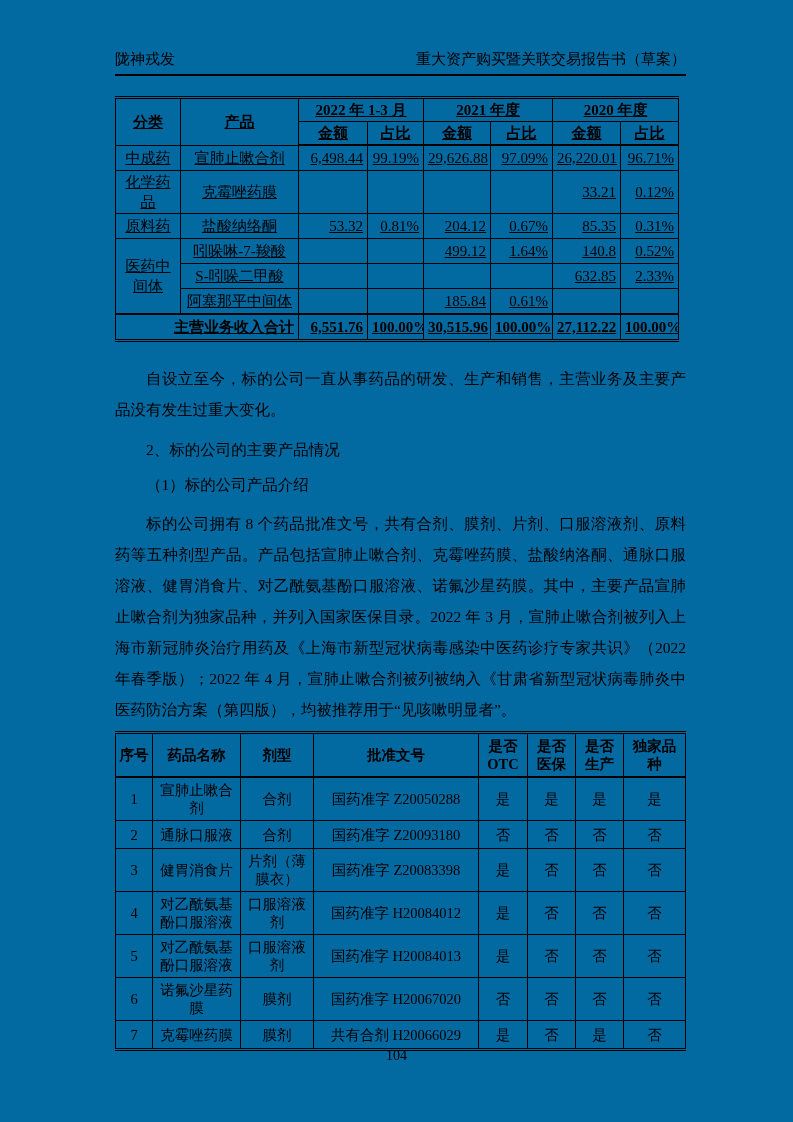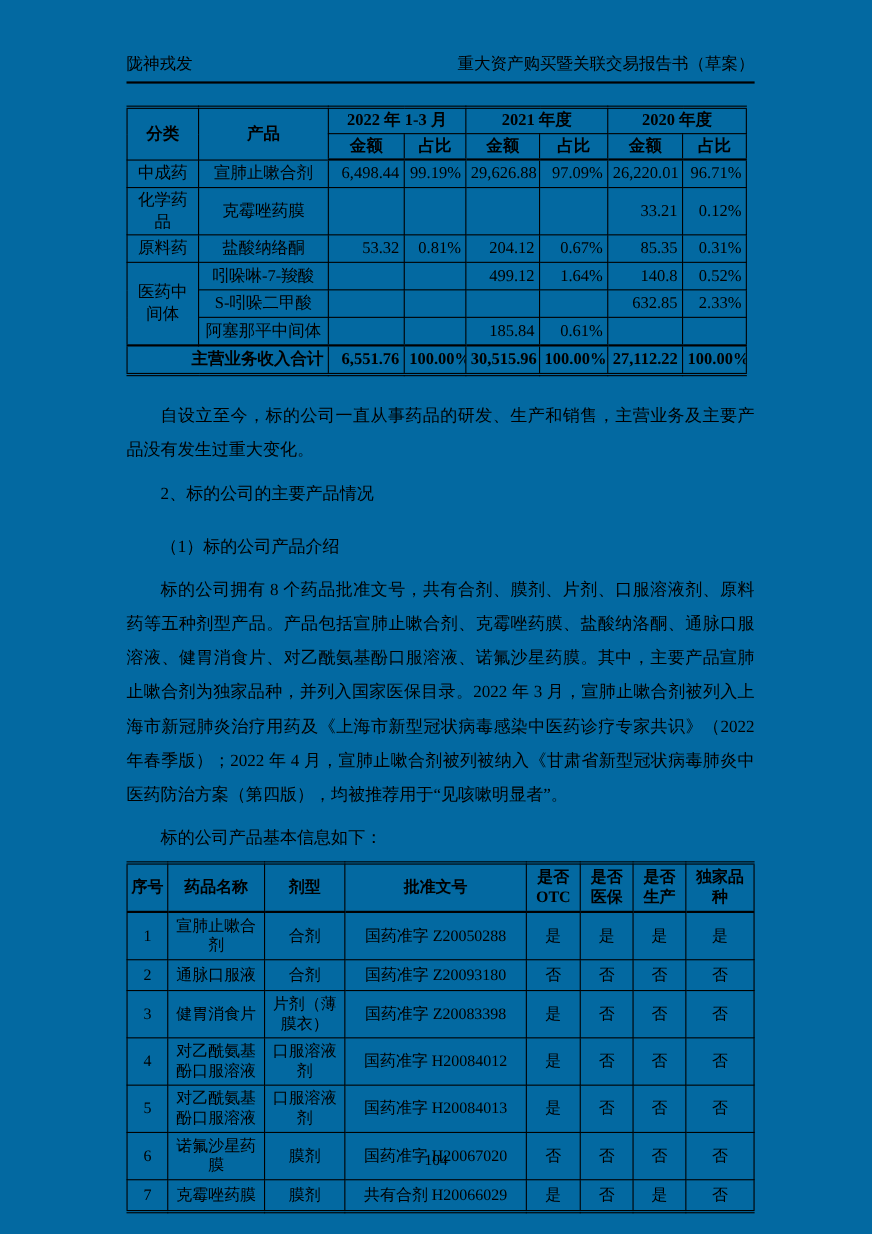--- a/index.html
+++ b/index.html
@@ -22,33 +22,33 @@
     font-size:15px; line-height:18px;
   }
   
   table { border-collapse:collapse; table-layout:fixed; }
   th,td { border:1px solid #000; padding:1px 4px; text-align:center; vertical-align:middle; overflow:hidden; }
   th { font-weight:bold; }
   
   .t-revenue {
     margin-top:20px; width:563px;
     font-size:15px; line-height:20px;
-    border-top:3px double #000; border-bottom:3px double #000;
+    border-top:3px double #000; border-bottom:3px double #000;text-decoration:underline;
   }
   .t-revenue .hd2 th { border-bottom:2px solid #000; }
   .t-revenue td.num { text-align:right; }
   .t-revenue tr.total td { border-top:2px solid #000; font-weight:bold; }
   .t-revenue tr.total td.lbl { text-align:right; }
   .t-revenue tbody td { height:22px; }
   
   p { margin:0; text-align:justify; font-size:15.5px; line-height:31px; }
   .ind { text-indent:2em; }
   .p1 { margin-top:21px; }
   .h2p { margin-top:9px; }
-  .h3p { margin-top:17px;font-family:Liberation Serif, serif; }
+  .h3p { margin-top:4px;font-family:Liberation Serif, serif; }
   .p2 { margin-top:8px; }
   .p3 { margin-top:8px; }
   
   .t-product {
     margin-top:6px; width:570px;
     font-size:14.5px; line-height:18px;
     border-top:3px double #000; border-bottom:3px double #000;
   }
   .t-product thead th { border-bottom:2px solid #000; padding:3px 2px; }
   .t-product td { padding:3px 2px; height:21px; }
@@ -164,21 +164,20 @@
         <td class="num">27,112.22</td>
         <td class="num">100.00%</td>
       </tr>
     </tbody>
   </table>
 
   <p class="ind p1">自设立至今，标的公司一直从事药品的研发、生产和销售，主营业务及主要产品没有发生过重大变化。</p>
   <p class="ind h2p">2、标的公司的主要产品情况</p>
   <p class="ind h3p">（1）标的公司产品介绍</p>
   <p class="ind p2">标的公司拥有 8 个药品批准文号，共有合剂、膜剂、片剂、口服溶液剂、原料药等五种剂型产品。产品包括宣肺止嗽合剂、克霉唑药膜、盐酸纳洛酮、通脉口服溶液、健胃消食片、对乙酰氨基酚口服溶液、诺氟沙星药膜。其中，主要产品宣肺止嗽合剂为独家品种，并列入国家医保目录。2022 年 3 月，宣肺止嗽合剂被列入上海市新冠肺炎治疗用药及《上海市新型冠状病毒感染中医药诊疗专家共识》（2022 年春季版）；2022 年 4 月，宣肺止嗽合剂被列被纳入《甘肃省新型冠状病毒肺炎中医药防治方案（第四版），均被推荐用于“见咳嗽明显者”。</p>
-  <p class="ind p3">标的公司产品基本信息如下：</p>
 
   <table class="t-product">
     <colgroup>
       <col style="width:37px">
         <col style="width:88px">
         <col style="width:73px">
         <col style="width:165px">
       <col style="width:49px">
         <col style="width:48px">
         <col style="width:48px">

